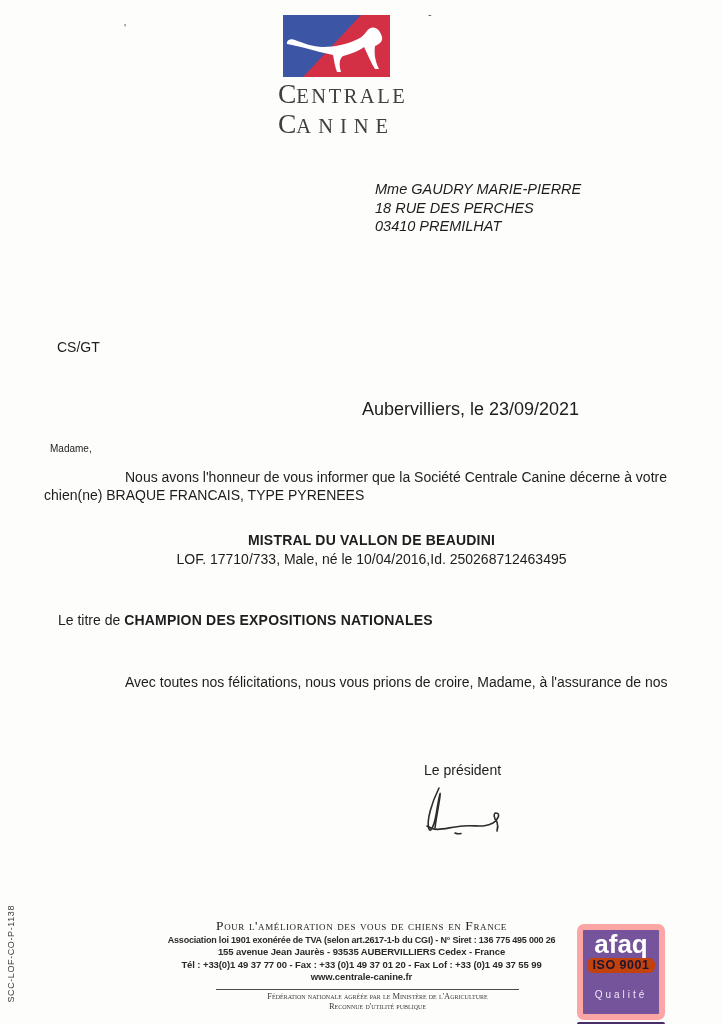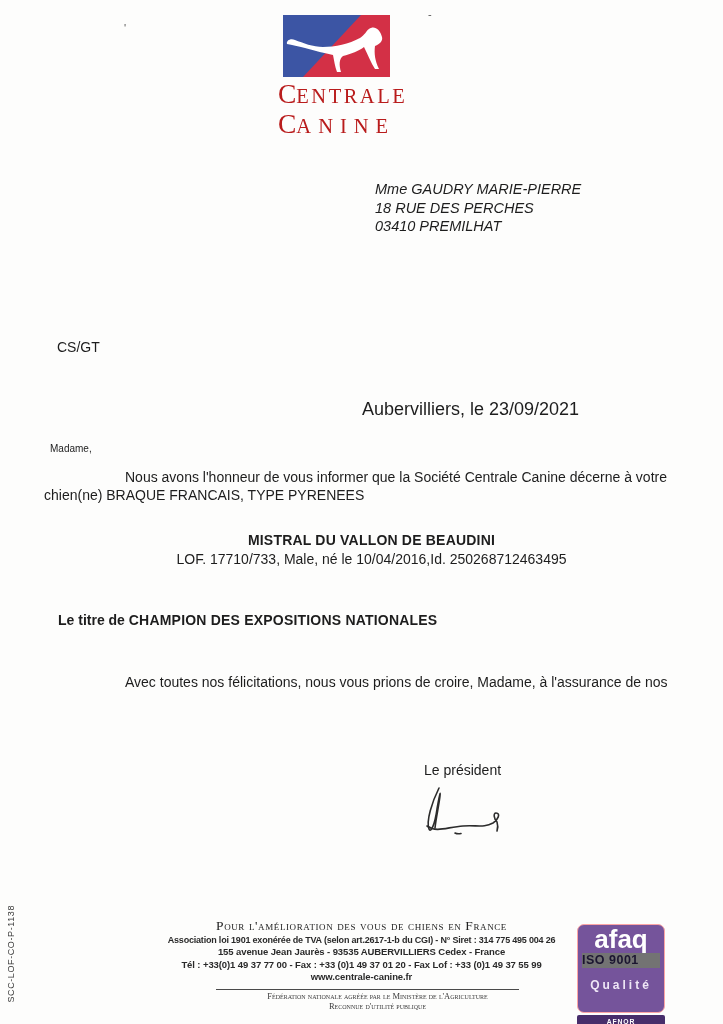--- a/index.html
+++ b/index.html
@@ -30,21 +30,21 @@
     letter-spacing: 0.6px;
     color: #3a3a3a;
     white-space: nowrap;
   }
 
   
   .flag { position: absolute; left: 283px; top: 15px; width: 107px; height: 62px; }
   .wordmark {
     position: absolute; left: 278px; top: 81px; width: 140px;
     font-family: "Liberation Serif", serif;
-    color: #b91c1c;
+    color: #404040;
     line-height: 26px;
   }
   .wm-line { white-space: nowrap; }
   .wm-rest { font-size: 20.5px; letter-spacing: 2.5px; }
   .wm-initial { font-size: 27.5px; }
   .wm-line2 .wm-rest { letter-spacing: 7px; }
 
   
   .recipient { left: 375px; top: 180px; font-size: 14.5px; line-height: 18.7px; font-style: italic; }
 
@@ -54,21 +54,21 @@
 
   .para { font-size: 14px; line-height: 17.5px; }
   .para .line { display: block; white-space: nowrap; }
   .para .indent { padding-left: 81px; }
   .para1   { left: 44px; top: 469px; }
   .closing { left: 44px; top: 674px; }
 
   .dog-block { left: 10px; top: 531px; width: 723px; text-align: center; font-size: 14px; line-height: 18.5px; }
   .dog-name { font-weight: bold; letter-spacing: 0.2px; }
 
-  .title-line { left: 58px; top: 612px; font-size: 14px; font-weight: bold; }
+  .title-line { left: 58px; top: 612px; font-size: 14px; }
   .title-line strong { letter-spacing: 0.2px; }
 
   .president { left: 424px; top: 762px; font-size: 14px; }
   .signature { position: absolute; left: 418px; top: 782px; width: 104px; height: 64px; }
   .signature path { fill: none; stroke: #2c2c2c; stroke-width: 1.6; stroke-linecap: round; }
 
   
   .footer { left: 0; top: 918px; width: 723px; text-align: center; }
   .f-tagline {
     font-family: "Liberation Serif", serif;
@@ -85,37 +85,36 @@
     font-family: "Liberation Serif", serif;
     font-variant: small-caps;
     font-size: 8.5px; line-height: 10px; color: #3b3b3b;
   }
 
   
   .afaq { position: absolute; left: 577px; top: 924px; width: 88px; }
   .afaq-top {
     background: #75549b;
     border-radius: 7px;
-    padding: 1px 0 20px 0;
-    border: 1px solid #fca5a5;
+    padding: 1px 0 14px 0;
+    border: 6px solid #fca5a5;
   }
   .afaq-brand {
     text-align: center; color: #ffffff; font-weight: bold;
     font-size: 26px; line-height: 27px; letter-spacing: 0px;
     font-family: "Liberation Sans", sans-serif;
   }
   .afaq-iso {
-    background: #737373; color: #1b1530; font-weight: bold;
-    font-size: 12.5px; line-height: 15px; text-align: left;
-    margin: 0 4px; border-radius: 0; letter-spacing: 0.5px;
+    background: #c2410c; color: #1b1530; font-weight: bold;
+    font-size: 12.5px; line-height: 15px; text-align: center;
+    margin: 0 4px; border-radius: 6px; letter-spacing: 0.5px;
   }
   .afaq-quality {
-    text-align: center; color: #efe7f6; font-size: 12px; letter-spacing: 3px;
-    margin-top: 10px;
-    font-weight: bold;
+    text-align: center; color: #efe7f6; font-size: 10px; letter-spacing: 3px;
+    margin-top: 16px;
   }
   .afaq-bar {
     margin-top: 2px;
     background: #472e6b; color: #ffffff; font-weight: bold;
     font-size: 6.8px; letter-spacing: 0.9px; text-align: center;
     padding: 2.5px 0; border-radius: 2px;
   }
 </style>
 </head>
 <body>
@@ -181,21 +180,21 @@
 
   <div class="abs president">Le président</div>
   <svg class="signature" viewBox="0 0 104 64" xmlns="http://www.w3.org/2000/svg">
     <path d="M21,6 C14,20 8,39 11,47 C13,52 17,41 19,27 C21,15 23,7 22,14 C21,23 18,36 17,46"></path>
     <path d="M9,44 C19,51 29,45 45,44 C59,43 66,46 75,41 C80,38 83,31 78,31 C75,31 76,37 79,40 C80,43 80,46 79,49"></path>
     <path d="M37,51 C39,52 41,52 43,51.5"></path>
   </svg>
 
   <div class="abs footer">
     <div class="f-tagline">Pour l'amélioration des vous de chiens en France</div>
-    <div class="f-sans f-assoc">Association loi 1901 exonérée de TVA (selon art.2617-1-b du CGI) - N° Siret : 314 775 495 004 26</div>
+    <div class="f-sans f-assoc">Association loi 1901 exonérée de TVA (selon art.2617-1-b du CGI) - N° Siret : 136 775 495 000 26</div>
     <div class="f-sans">155 avenue Jean Jaurès - 93535 AUBERVILLIERS Cedex - France</div>
     <div class="f-sans">Tél : +33(0)1 49 37 77 00 - Fax : +33 (0)1 49 37 01 20 - Fax Lof : +33 (0)1 49 37 55 99</div>
     <div class="f-sans">www.centrale-canine.fr</div>
   </div>
 
   <div class="separator"></div>
 
   <div class="federation">
     <div>Fédération nationale agréée par le Ministère de l'Agriculture</div>
     <div>Reconnue d'utilité publique</div>

